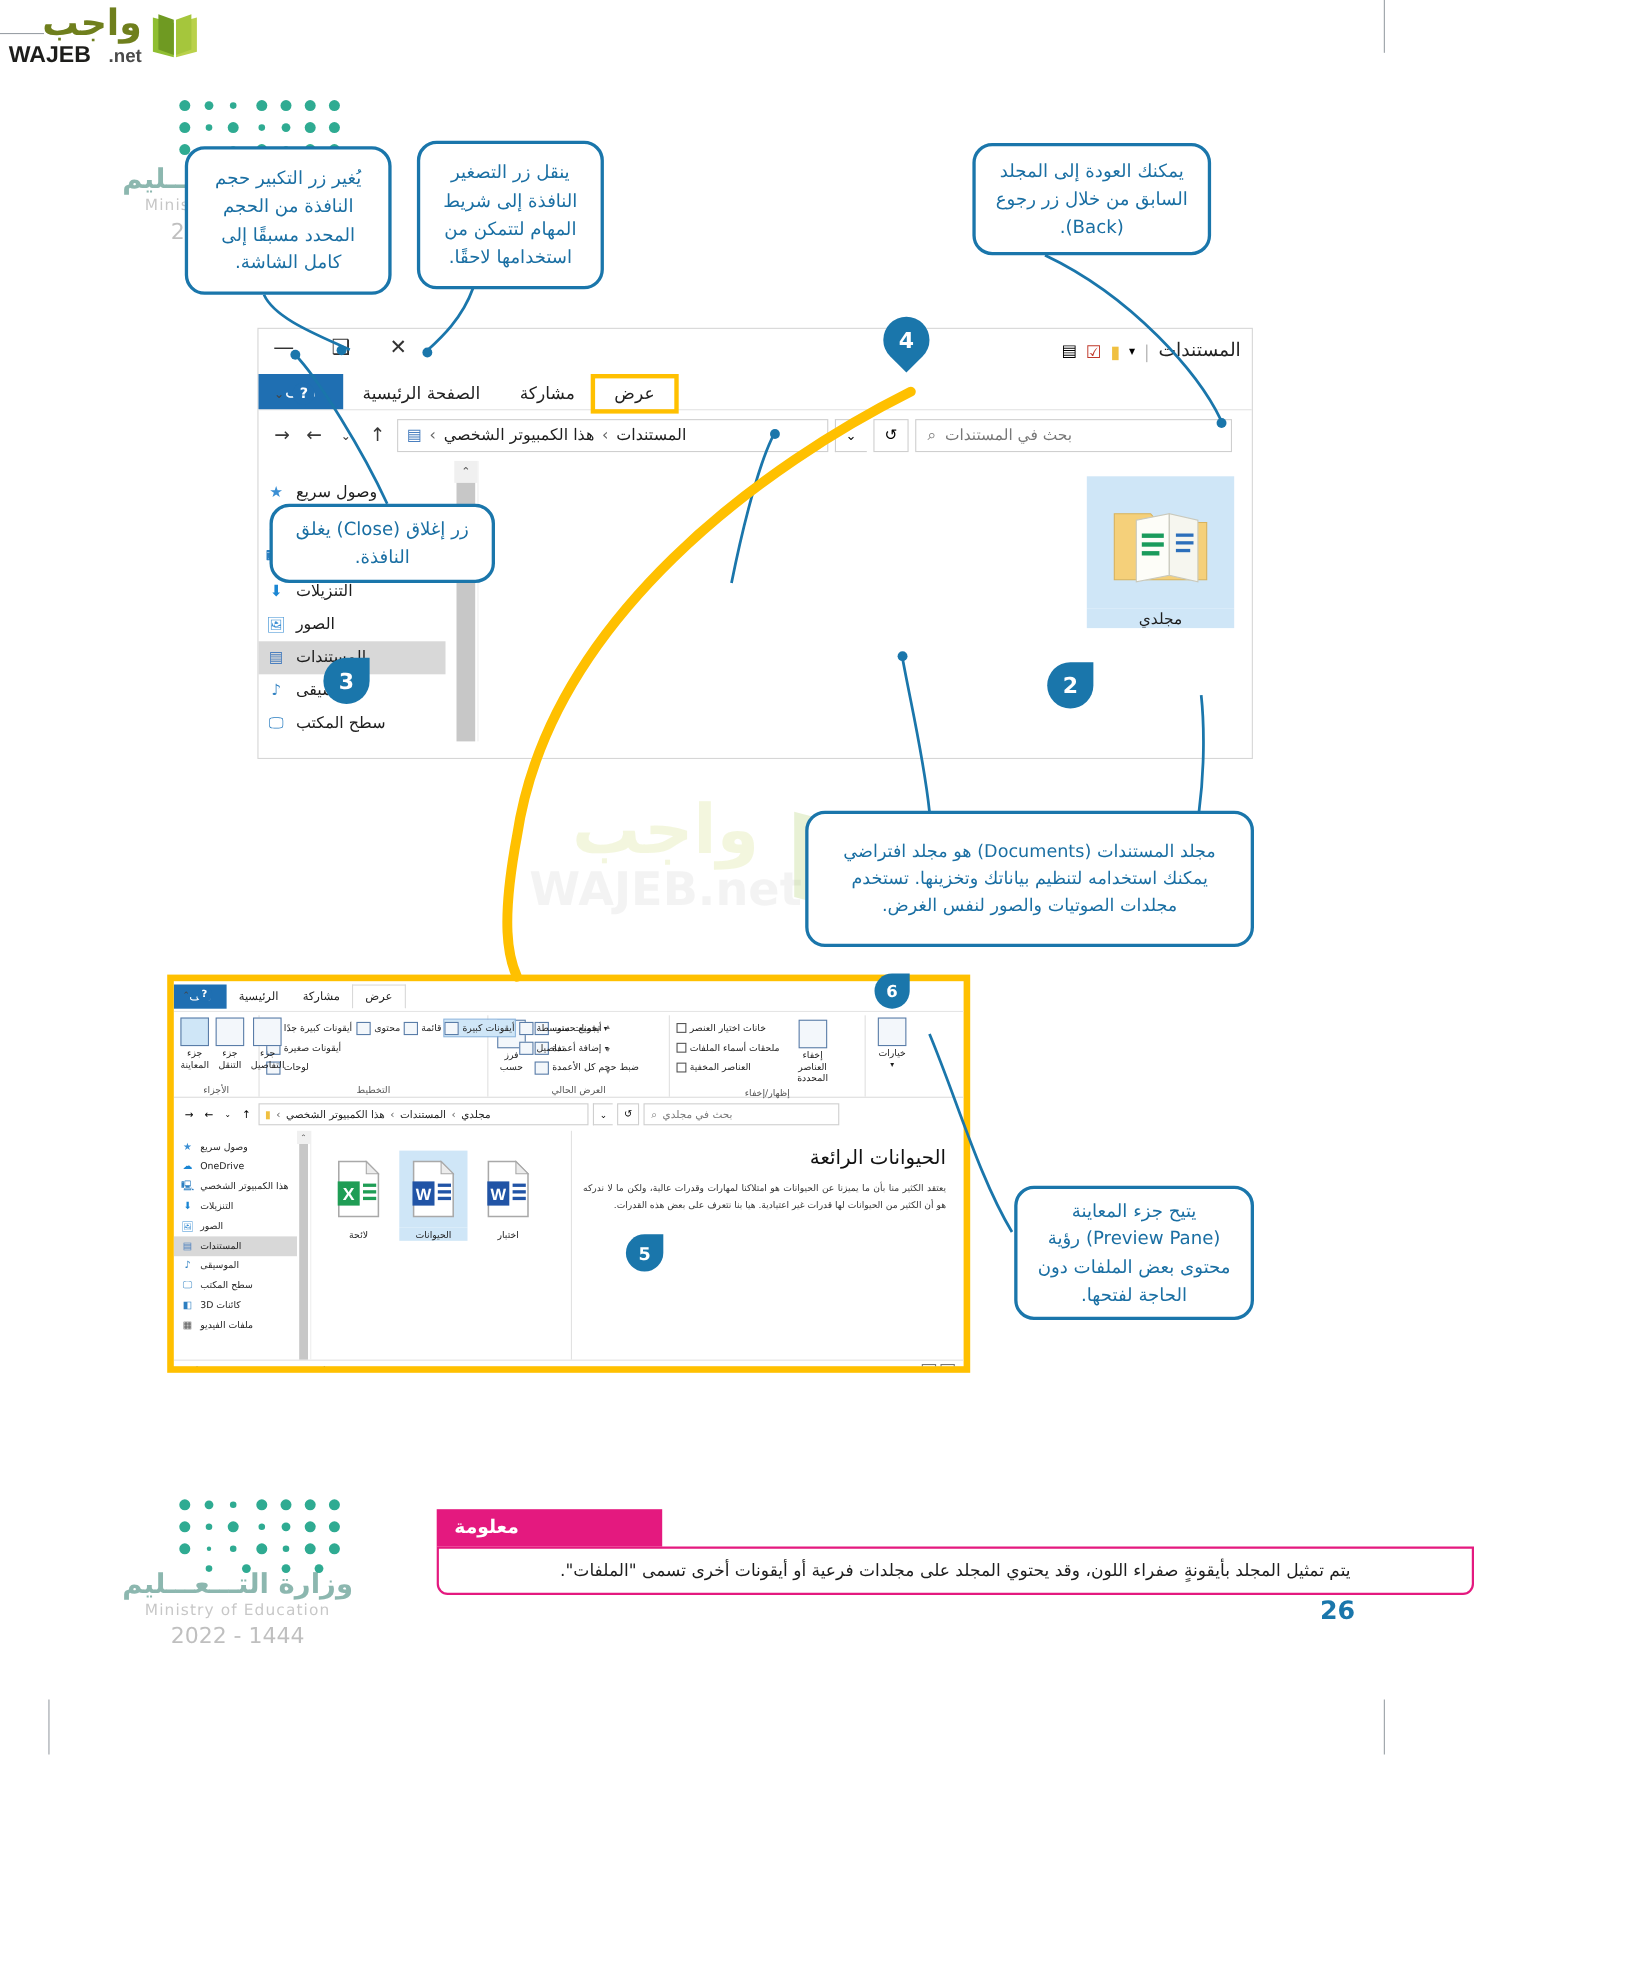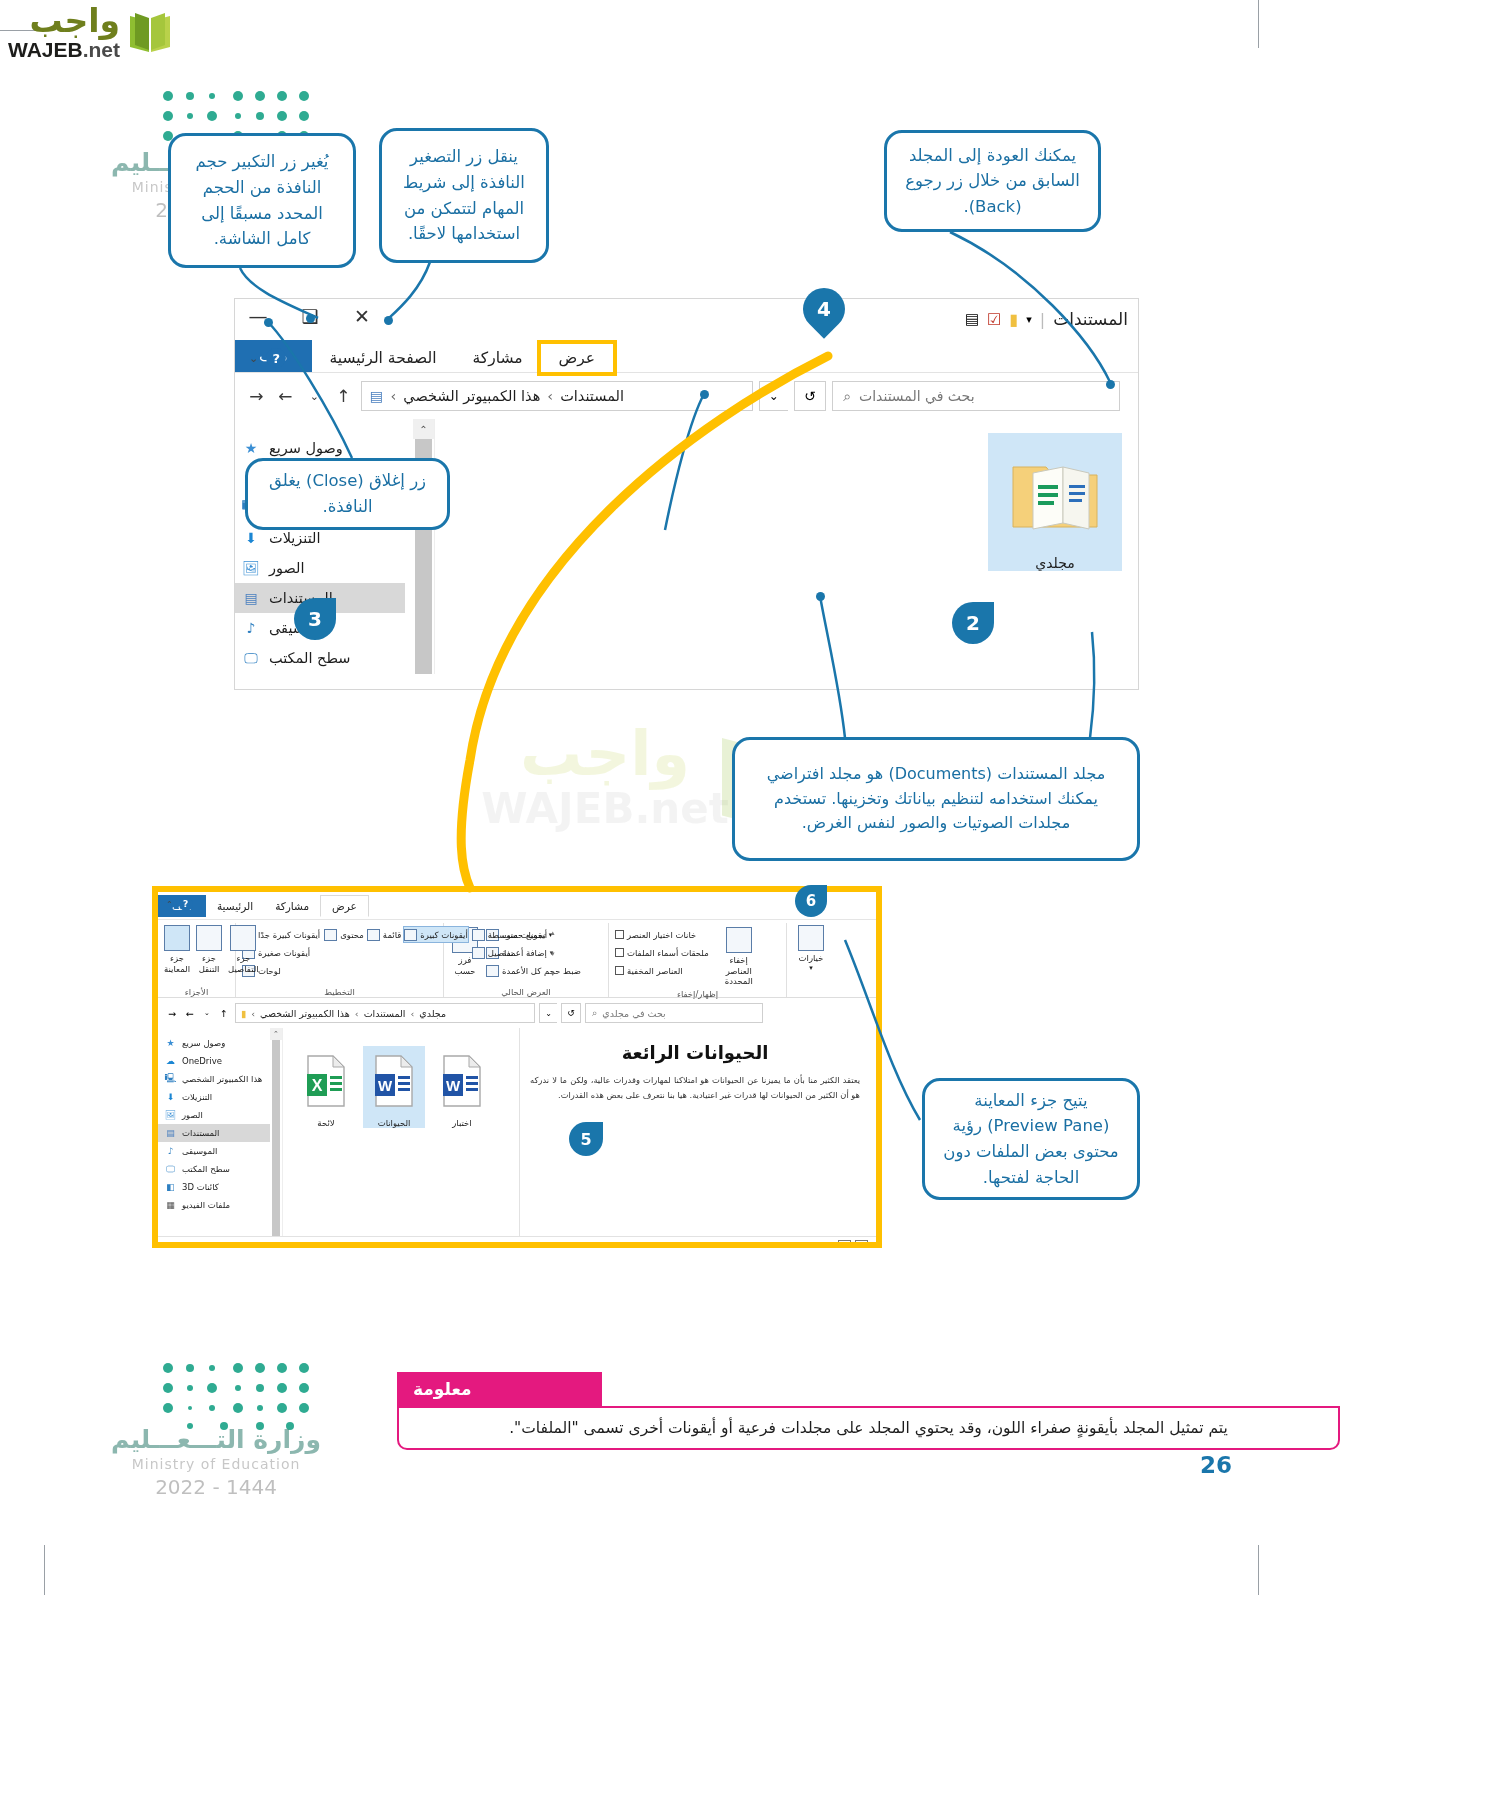--- a/index.html
+++ b/index.html
@@ -20,21 +20,21 @@
   .logo-text { display:flex; flex-direction:column; align-items:flex-start; }
   .logo-ar {
     font-size:33px; font-weight:bold; color:#6f7f1d;
     line-height:1; letter-spacing:-1px;
     font-family:"DejaVu Sans","Liberation Sans",sans-serif;
   }
   .logo-en {
     font-size:21px; font-weight:bold; color:#1d1d1b; line-height:1;
     margin-top:2px; font-family:"Liberation Sans",sans-serif; direction:ltr;
   }
-  .logo-en .net { color:#4a4a4a; font-size:21px; }
+  .logo-en .net { color:#4a4a4a; font-size:17px;margin-left:16px; }
   .book-icon { position:relative; width:48px; height:48px; margin-top:4px; }
 
   
   .moe { position:absolute; opacity:.55; direction:rtl; text-align:center; }
   .moe .ar { font-size:25px; color:#2f7d6e; letter-spacing:3px; white-space:nowrap; font-weight:600;}
   .moe .en { font-size:14px; color:#9a9a9a; letter-spacing:1px; margin-top:2px; }
   .moe .yr { font-size:20px; color:#8c8c8c; margin-top:3px; direction:ltr;}
   .dots-deco { position:absolute; width:170px; height:75px; }
 
   
@@ -141,21 +141,21 @@
   .nav2 .nav-ic2 { width:13px; font-size:9px;}
   .sc2 { width:13px; position:relative; border-inline-start:1px solid #eee;}
   .sc2 .sc-up { height:12px; font-size:7px;}
   .sc2 .sc-thumb { top:12px; }
   .files2 { flex:0 0 236px; display:flex;flex-direction:row-reverse; gap:6px; padding:18px 14px 0 0; justify-content:center; align-items:flex-start;}
   .ftile { width:62px; text-align:center; }
   .ftile .th { height:70px; display:flex;align-items:center;justify-content:center;}
   .ftile .nm { font-size:8.5px; color:#1d1d1d; padding-top:2px;}
   .ftile.sel .th, .ftile.sel .nm { background:#cfe6f7; }
   .preview2 { flex:1; border-inline-end:1px solid #e2e2e2; padding:14px 16px 0 10px; }
-  .pv-title { font-size:18px; color:#111; text-align:center; font-weight:700; margin-bottom:10px;}
+  .pv-title { font-size:18px; color:#111; font-weight:400; margin-bottom:10px;}
   .pv-body { font-size:8.3px; color:#333; line-height:1.75; text-align:justify;}
   .status2 { height:18px; border-top:1px solid #e2e2e2; display:flex;flex-direction:row-reverse;align-items:center; justify-content:space-between; padding:0 8px; font-size:8.5px; color:#333;}
   .status2 .right { display:flex;flex-direction:row-reverse; gap:14px;}
   .status2 .vicons { display:flex; gap:4px; }
   .vico { width:13px;height:11px;border:1px solid #777;}
 
   
   .info-head {
     position:absolute; right:898px; top:1372px; width:205px; height:34px;
     background:#e4197f; color:#fff; font-size:17px; font-weight:bold;

